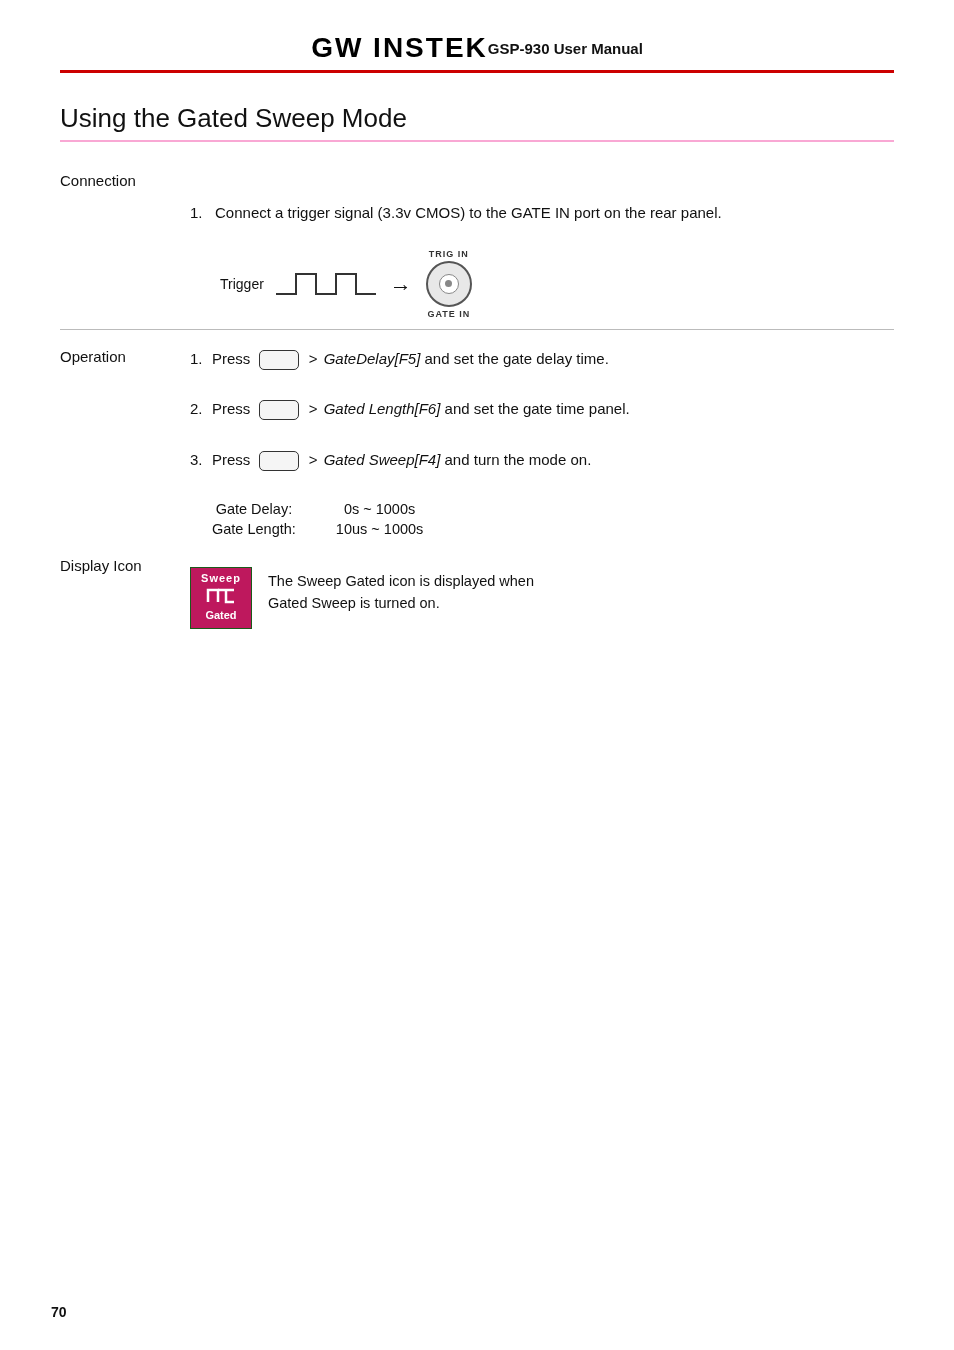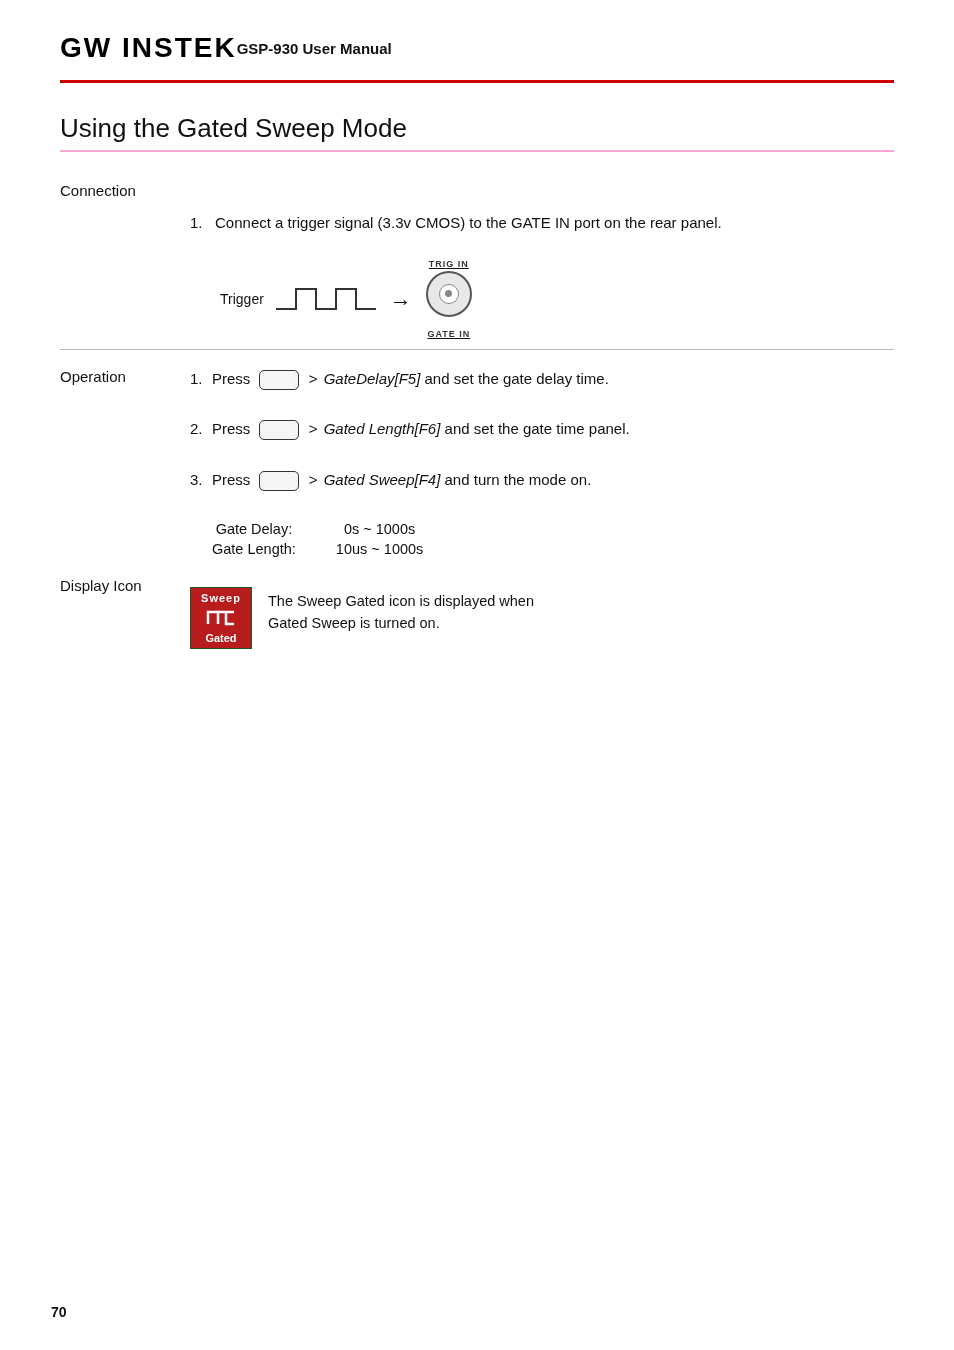--- a/index.html
+++ b/index.html
@@ -15,23 +15,23 @@
     .page {
       width: 954px;
       min-height: 1350px;
       padding: 32px 60px 40px 60px;
       position: relative;
     }
 
     
     .header {
       display: flex;
-      justify-content: flex-start;
-      align-items: center;
-      padding-bottom: 16px;
+      justify-content: center;
+      align-items: center;
+      padding-bottom: 6px;
       border-bottom: 3px solid #c00;
       margin-bottom: 30px;
     }
 
     .logo {
       font-size: 28px;
       font-weight: 900;
       letter-spacing: 2px;
       color: #000;
       font-family: Arial Black, Arial, sans-serif;
@@ -157,36 +157,35 @@
     .arrow-right {
       font-size: 22px;
       margin: 0 14px;
     }
 
     
     .connector-wrap {
       display: flex;
       flex-direction: column;
       align-items: center;
-      text-decoration: underline;
     }
 
     .connector-label-top {
       font-size: 9px;
       letter-spacing: 1px;
       color: #333;
       margin-bottom: 2px;
       font-weight: bold;
     }
 
     .connector-label-bottom {
       font-size: 9px;
       letter-spacing: 1px;
       color: #333;
-      margin-top: 12px;
+      margin-top: 2px;
       font-weight: bold;
     }
 
     .connector-circle {
       width: 46px;
       height: 46px;
       border-radius: 50%;
       border: 2px solid #555;
       background: #e8e8e8;
       display: flex;
@@ -232,25 +231,25 @@
     .display-icon-section {
       display: flex;
       align-items: flex-start;
       gap: 16px;
       padding-top: 10px;
     }
 
     .sweep-gated-icon {
       width: 62px;
       height: 62px;
-      background: #b91c1c;
+      background: #be185d;
       display: flex;
       flex-direction: column;
       align-items: center;
-      justify-content: space-between;
+      justify-content: flex-start;
       padding: 4px;
       border: 1px solid #1a5a1a;
     }
 
     .sweep-text-top {
       color: #fff;
       font-size: 11px;
       font-weight: bold;
       letter-spacing: 1px;
     }

